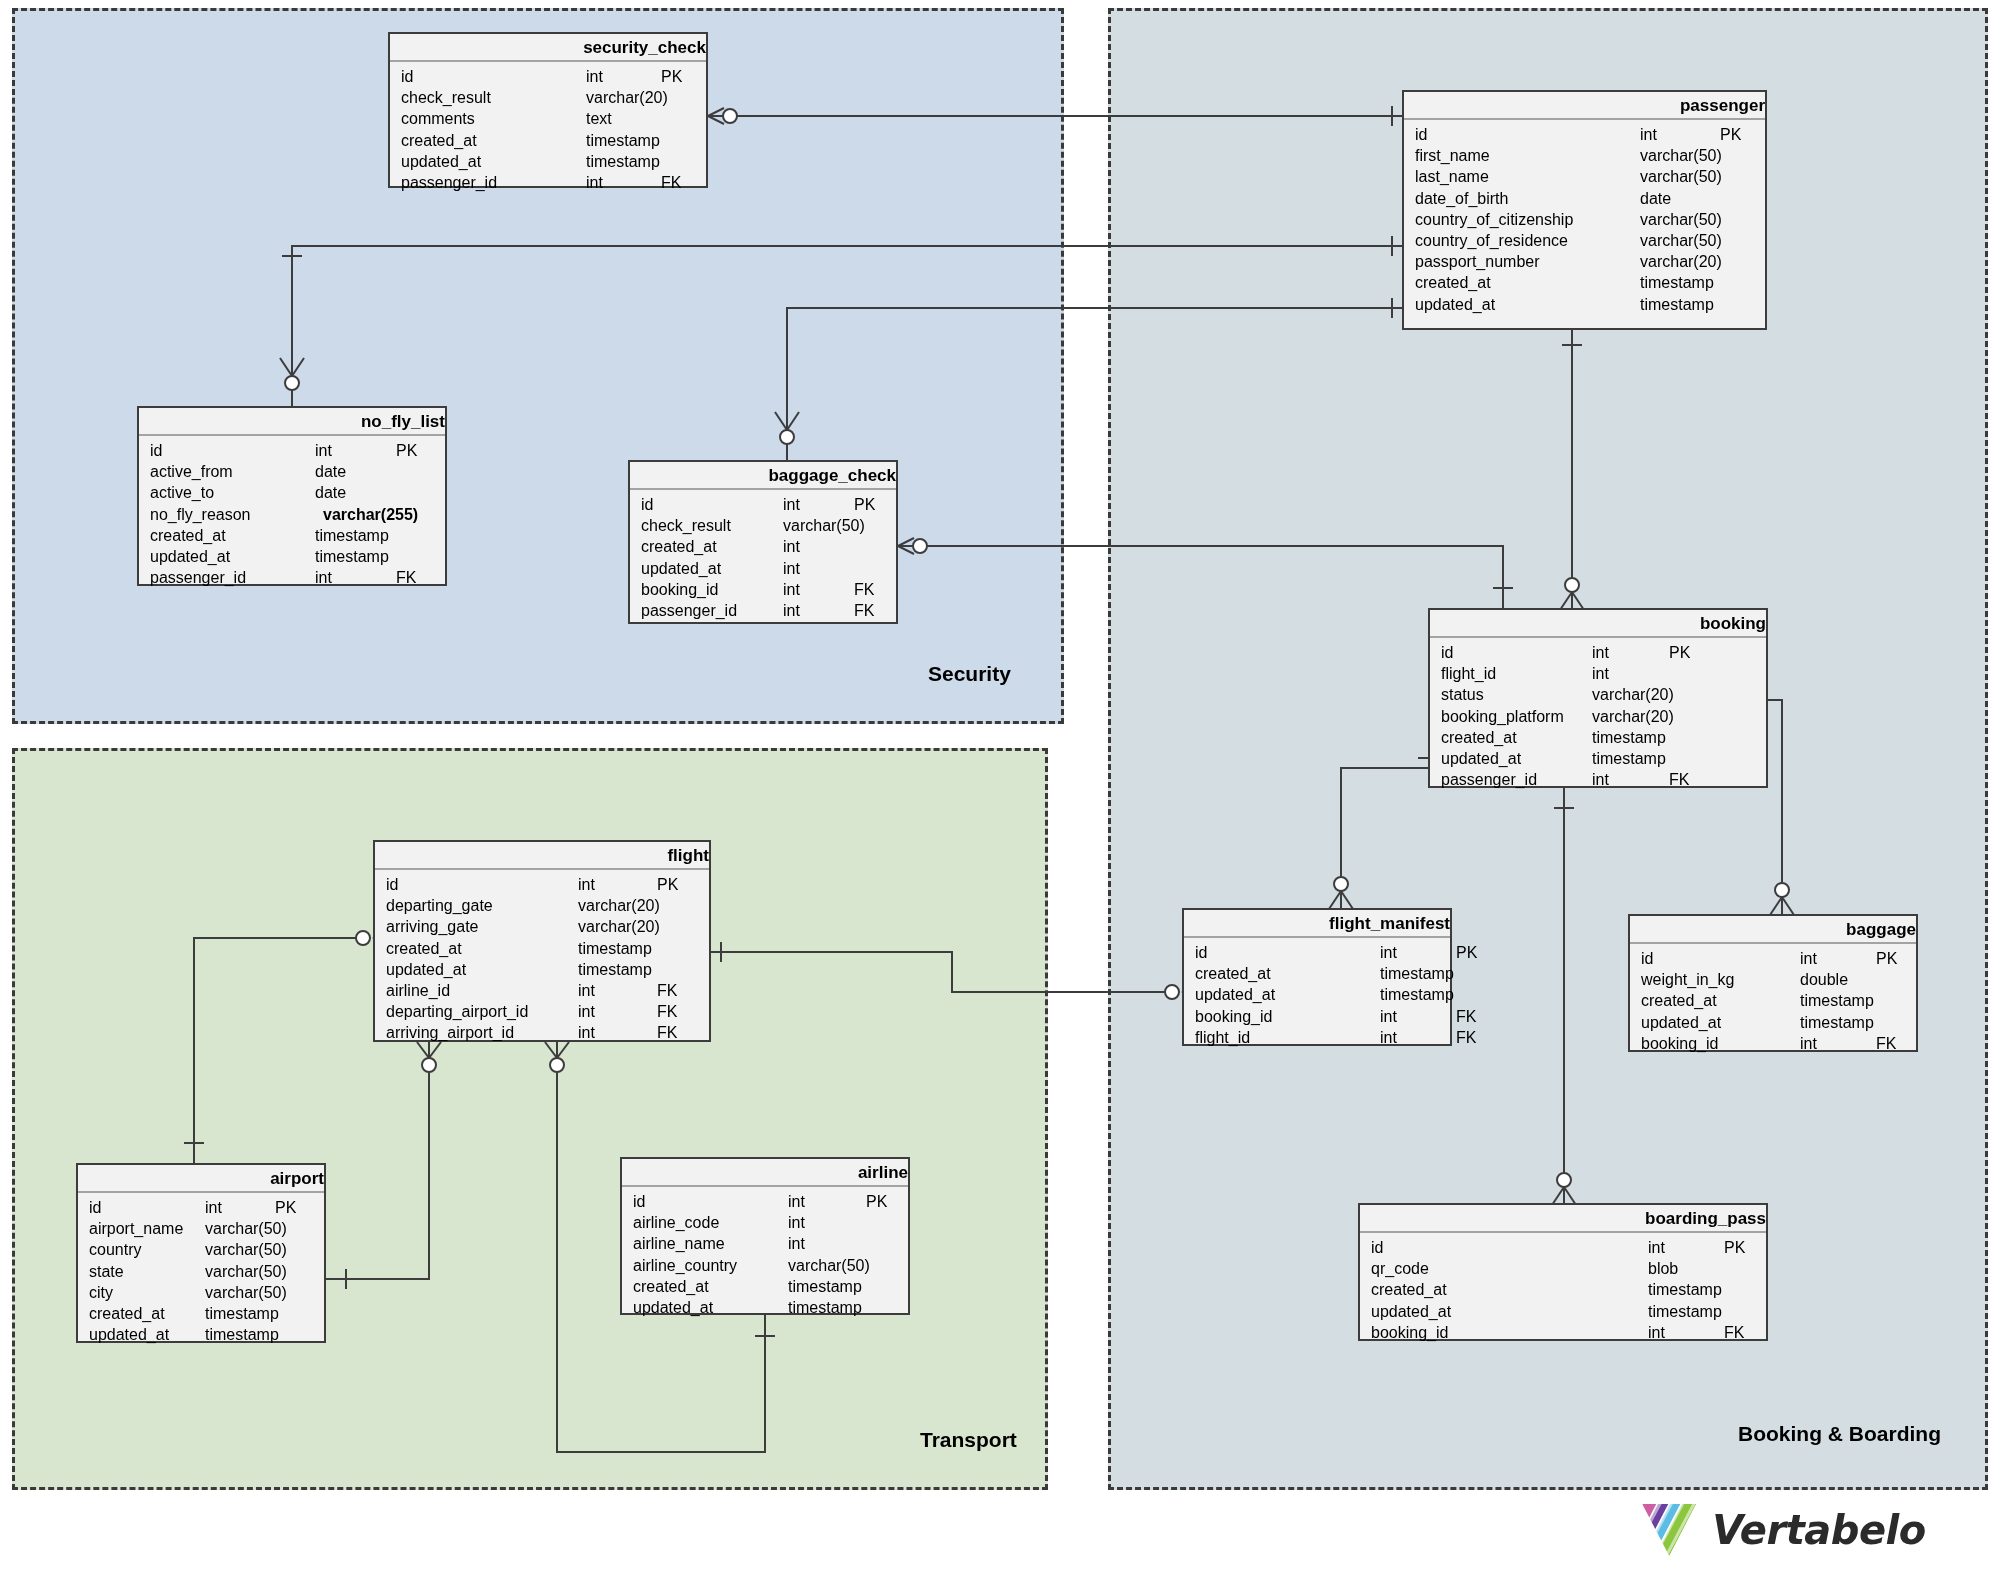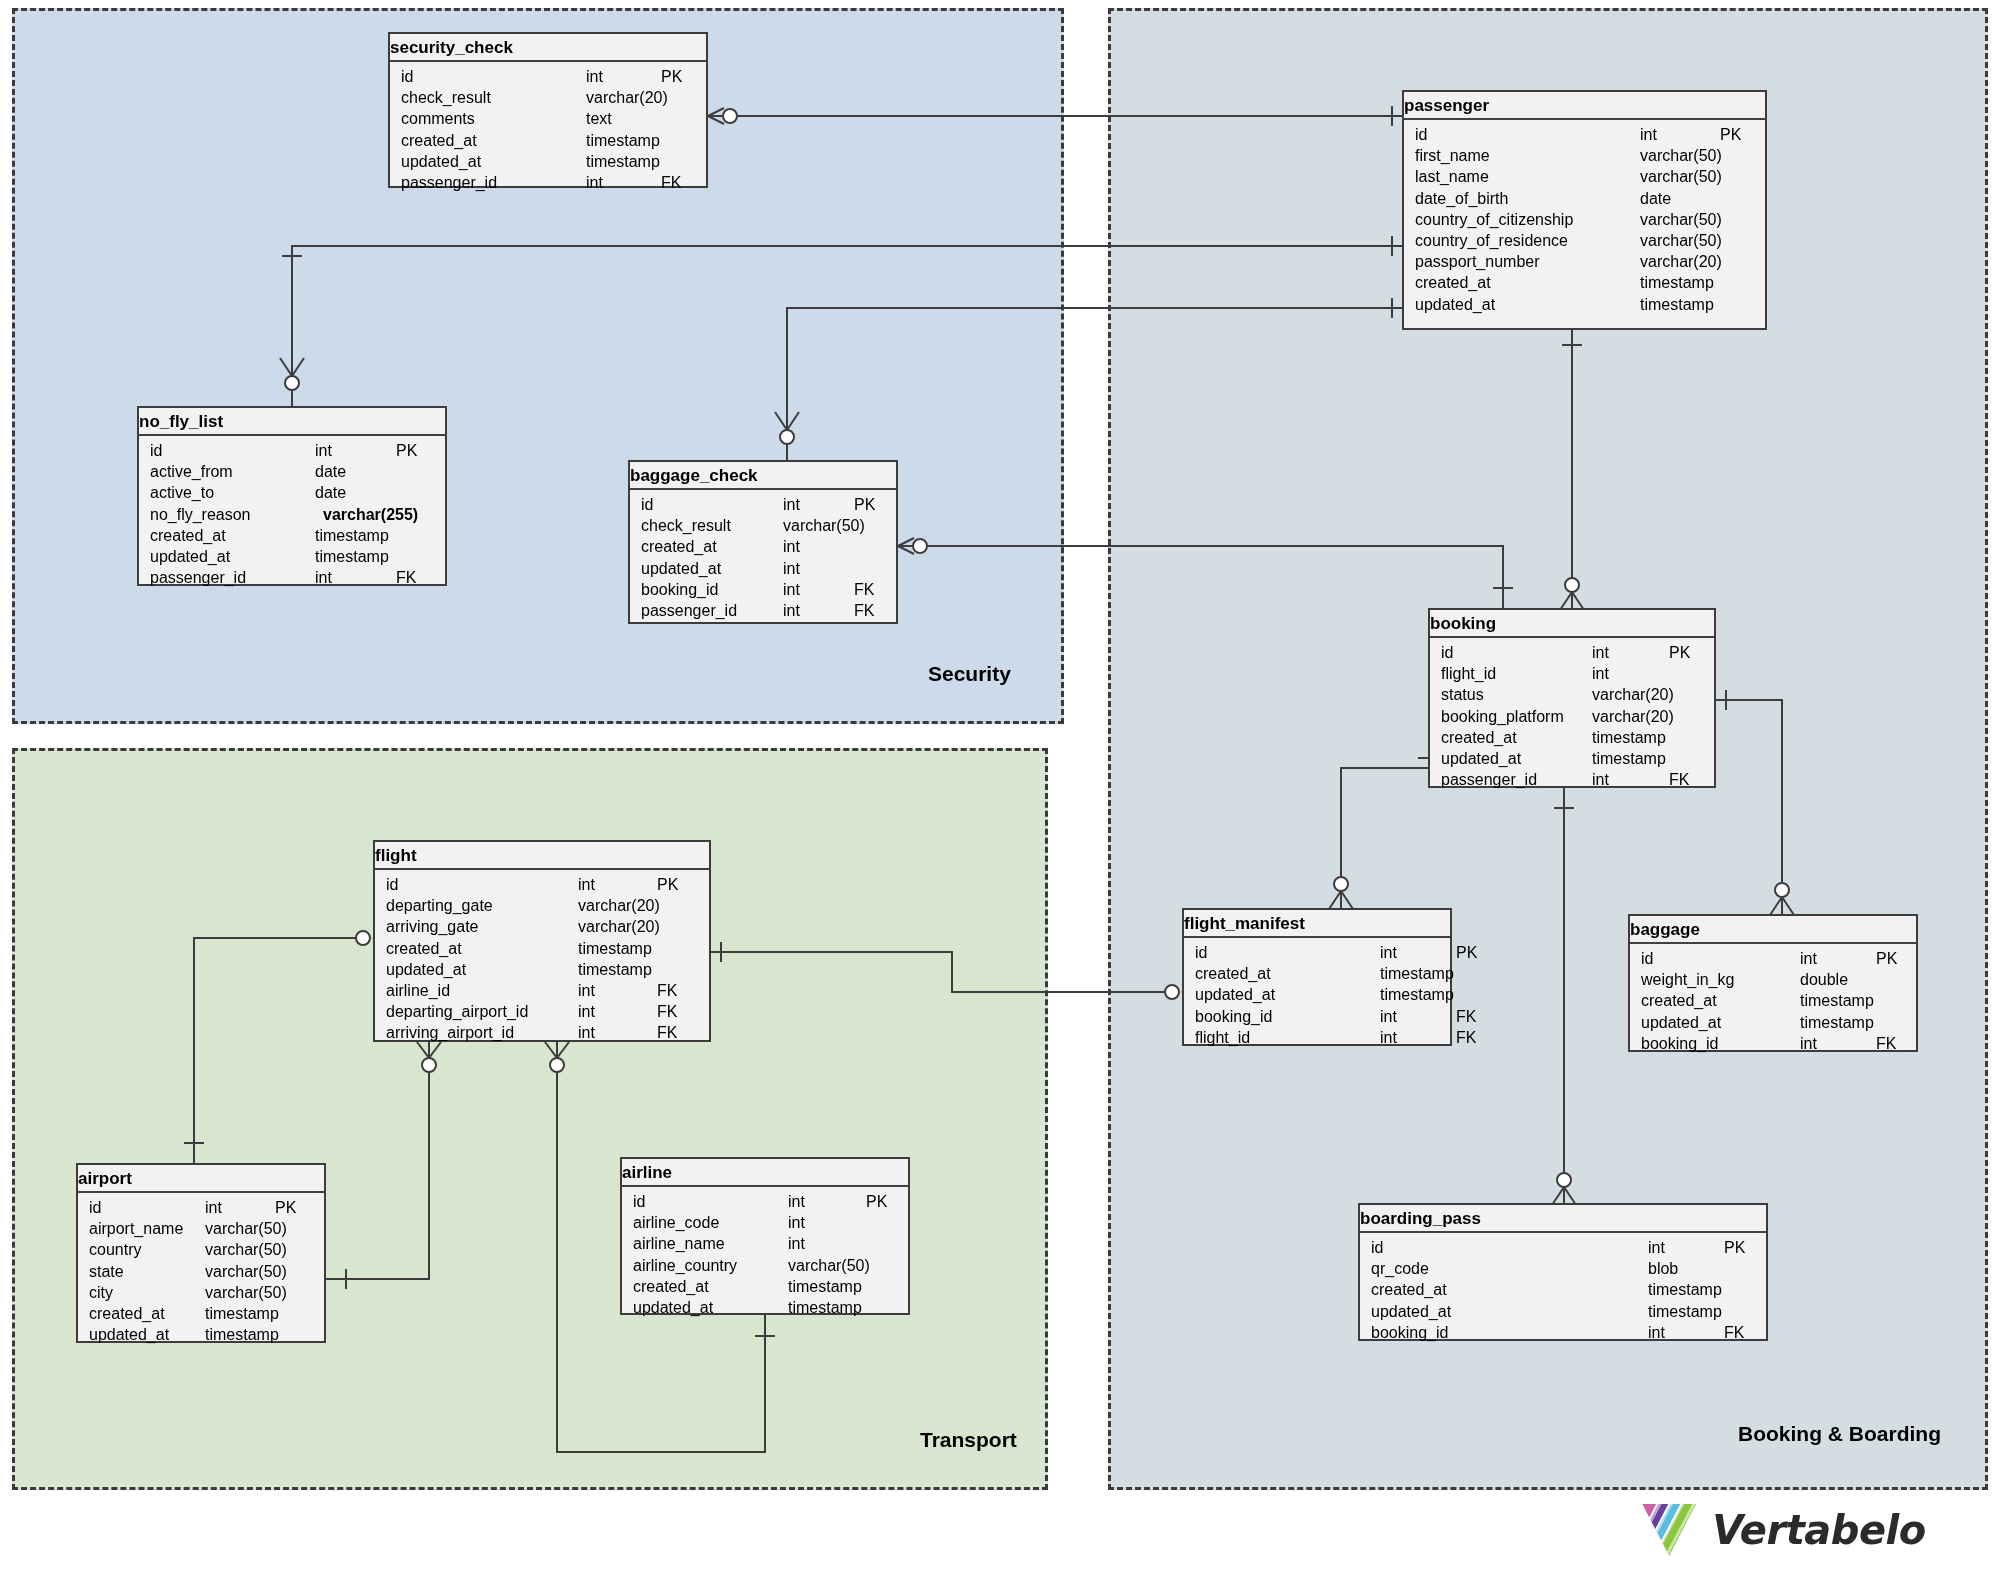--- a/index.html
+++ b/index.html
@@ -8,22 +8,22 @@
   #stage{position:absolute;left:0;top:0;width:1999px;height:1580px;}
 
   
   .panel{position:absolute;box-sizing:border-box;border:3px dashed #3a3a3a;}
   .panel-label{position:absolute;font-weight:bold;font-size:21px;color:#000;
                white-space:nowrap;}
 
   
   .tbl{position:absolute;box-sizing:border-box;background:#f2f2f2;
        border:2px solid #3c3c3c;z-index:5;}
-  .tbl .hdr{box-sizing:border-box;height:28px;line-height:28px;text-align:left;
-            font-weight:bold;font-size:17px;color:#000;border-bottom:2px solid #404040;
+  .tbl .hdr{box-sizing:border-box;height:28px;line-height:28px;text-align:right;
+            font-weight:bold;font-size:17px;color:#000;border-bottom:2px solid #a3a3a3;
             background:#f2f2f2;}
   .tbl .body{padding:4px 0 6px 0;}
   .rowi{position:relative;font-size:16px;color:#000;height:21.2px;line-height:21.2px;}
   .cn{position:absolute;left:11px;}
   .ct{position:absolute;}
   .ck{position:absolute;}
 
   
   #wires{position:absolute;left:0;top:0;width:1999px;height:1580px;z-index:3;}
   #wires line, #wires path, #wires polyline{stroke:#3c3c3c;stroke-width:2;fill:none;}
@@ -298,21 +298,21 @@
             <span class="ct" style="left: 153px;">int</span>
             <span class="ck" style="left: 224px;">FK</span>
           </div>
           <div class="rowi">
             <span class="cn">passenger_id</span>
             <span class="ct" style="left: 153px;">int</span>
             <span class="ck" style="left: 224px;">FK</span>
           </div>
         </div>
       </div>
-      <div class="tbl" style="left: 1428px; top: 608px; width: 288px; height: 180px;">
+      <div class="tbl" style="left: 1428px; top: 608px; width: 340px; height: 180px;">
         <div class="hdr">booking</div>
         <div class="body">
           <div class="rowi">
             <span class="cn">id</span>
             <span class="ct" style="left: 162px;">int</span>
             <span class="ck" style="left: 239px;">PK</span>
           </div>
           <div class="rowi">
             <span class="cn">flight_id</span>
             <span class="ct" style="left: 162px;">int</span>

